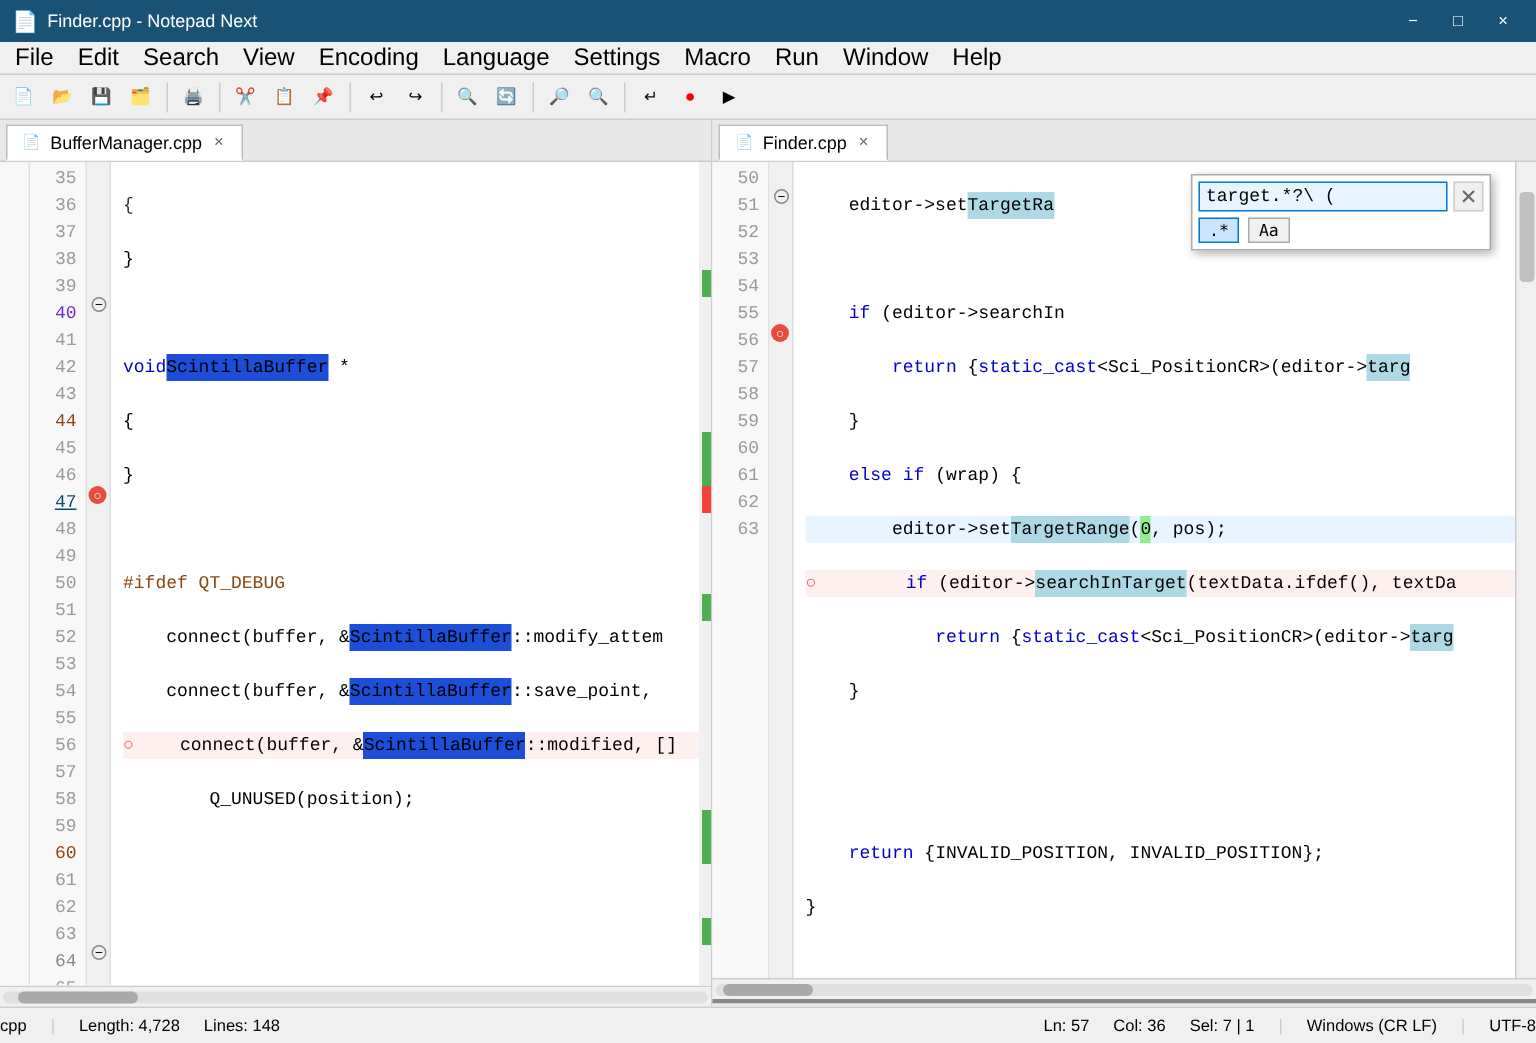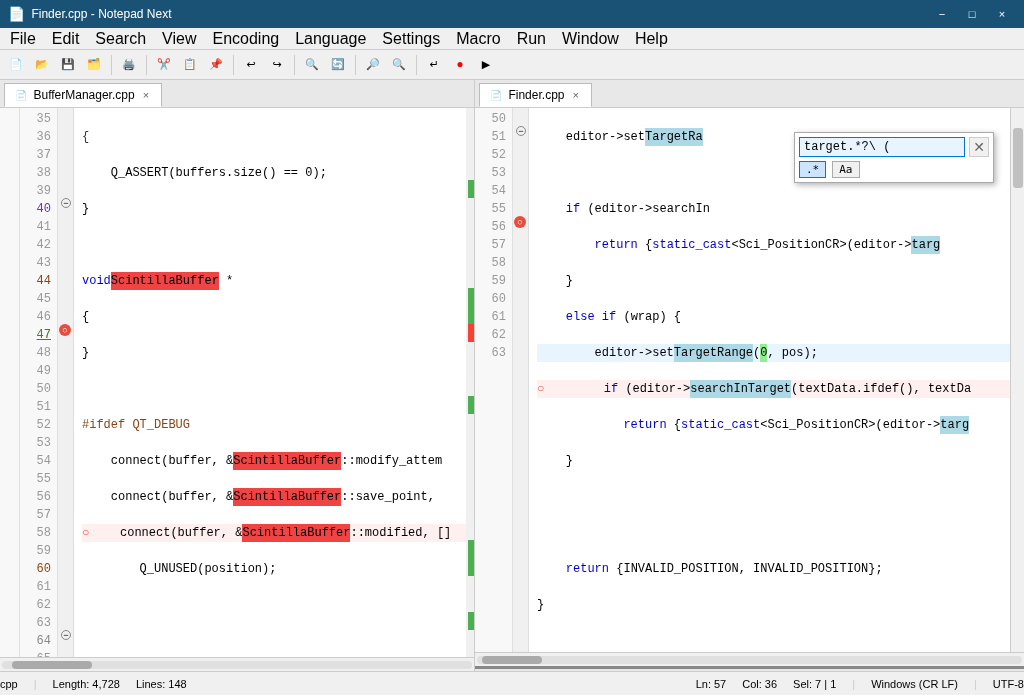--- a/index.html
+++ b/index.html
@@ -40,25 +40,25 @@
     .right-pane { flex: 1; display: flex; flex-direction: column; }
     .right-top { flex: 1; display: flex; flex-direction: column; border-bottom: 3px solid #888; }
     .right-bottom { height: 300px; display: flex; flex-direction: column; }
 
     
     .editor { flex: 1; overflow: hidden; background: white; position: relative; display: flex; }
     .line-numbers { background: #f8f8f8; border-right: 1px solid #e0e0e0; padding: 0; min-width: 38px; color: #999; font-family: 'Courier New', monospace; font-size: 12px; line-height: 18px; text-align: right; padding-right: 6px; padding-top: 2px; overflow: hidden; }
     .line-numbers div { height: 18px; }
     .code-content { flex: 1; padding: 2px 0 2px 8px; font-family: 'Courier New', monospace; font-size: 12px; line-height: 18px; overflow: hidden; color: #000; white-space: pre; }
     .code-line { height: 18px; display: flex; align-items: center; position: relative; }
-    .hl-green { background-color: #ef4444; text-align: center; }
+    .hl-green { background-color: #1d4ed8; text-align: center; }
     .hl-blue { background-color: #add8e6; }
 
     
-    .search-box { position: absolute; top: 24px; right: 30px; background: white; border: 1px solid #aaa; box-shadow: 2px 2px 6px rgba(0,0,0,0.3); z-index: 100; display: flex; flex-direction: column; padding: 4px; gap: 4px; width: 200px; }
+    .search-box { position: absolute; top: 8px; right: 30px; background: white; border: 1px solid #aaa; box-shadow: 2px 2px 6px rgba(0,0,0,0.3); z-index: 100; display: flex; flex-direction: column; padding: 4px; gap: 4px; width: 200px; }
     .search-input-row { display: flex; align-items: center; gap: 4px; }
     .search-input { border: 1px solid #0078d7; padding: 2px 4px; font-size: 12px; flex: 1; font-family: 'Courier New', monospace; background: #e8f4ff; }
     .search-close-btn { cursor: pointer; font-size: 14px; color: #666; border: 1px solid #ccc; background: #f0f0f0; width: 20px; height: 20px; display: flex; align-items: center; justify-content: center; }
     .search-options { display: flex; gap: 6px; }
     .search-opt-btn { border: 1px solid #aaa; background: #f0f0f0; padding: 1px 6px; cursor: pointer; font-size: 11px; font-family: monospace; }
     .search-opt-btn.active { background: #cce5ff; border-color: #0078d7; }
 
     
     .h-scroll { height: 14px; background: #f0f0f0; border-top: 1px solid #ccc; display: flex; align-items: center; padding: 0 2px; }
 
@@ -144,21 +144,21 @@
             <div>37</div>
             <div>38</div>
           <div>39</div>
             <div style="color:#6d28d9;">40</div>
             <div>41</div>
             <div>42</div>
             <div>43</div>
           <div style="color:#8B4513;">44</div>
             <div>45</div>
             <div>46</div>
-          <div style="color:#4d7c0f;text-decoration:underline;">47</div>
+          <div style="color:#0c4a6e;text-decoration:underline;">47</div>
           <div>48</div>
             <div>49</div>
             <div>50</div>
             <div>51</div>
             <div>52</div>
             <div>53</div>
             <div>54</div>
           <div>55</div>
             <div>56</div>
             <div>57</div>
@@ -172,21 +172,20 @@
             <div>65</div>
         </div>
         <div style="width:16px; background:#f0f0f0; position:relative; border-right:1px solid #ddd; flex-shrink:0;">
 
           <div style="position:absolute; top:calc(18px * 5); left:3px; width:10px; height:10px; border-radius:50%; background:transparent; border:1px solid #888; font-size:9px; display:flex; align-items:center; justify-content:center; cursor:pointer;">−</div>
           <div style="position:absolute; top:calc(18px * 29); left:3px; width:10px; height:10px; border-radius:50%; background:transparent; border:1px solid #888; font-size:9px; display:flex; align-items:center; justify-content:center; cursor:pointer;">−</div>
           <div style="position:absolute; top:calc(18px * 12); left:1px; width:12px; height:12px; border-radius:50%; background:#e74c3c; display:flex; align-items:center; justify-content:center; font-size:9px; color:white;">○</div>
         </div>
         <div class="code-content">
 <div class="code-line"><span style="color:#333;">{</span></div>
-<div class="code-line"><span>&nbsp;&nbsp;&nbsp;&nbsp;Q_ASSERT(buffers.size() == 0);</span></div>
 <div class="code-line"><span>}</span></div>
 <div class="code-line">&nbsp;</div>
 <div class="code-line"><span style="color:#0000cc;">void</span> <span class="hl-green">ScintillaBuffer</span><span> *</span></div>
 <div class="code-line"><span>{</span></div>
 <div class="code-line"><span>}</span></div>
 <div class="code-line">&nbsp;</div>
 <div class="code-line"><span style="color:#8B4513;">#ifdef QT_DEBUG</span></div>
 <div class="code-line"><span>&nbsp;&nbsp;&nbsp;&nbsp;connect(buffer, &amp;</span><span class="hl-green">ScintillaBuffer</span><span>::modify_attem</span></div>
 <div class="code-line"><span>&nbsp;&nbsp;&nbsp;&nbsp;connect(buffer, &amp;</span><span class="hl-green">ScintillaBuffer</span><span>::save_point,</span></div>
 <div class="code-line" style="background:#fff0f0;"><span style="color:#e74c3c; margin-right:2px;">○</span><span>&nbsp;&nbsp;&nbsp;&nbsp;connect(buffer, &amp;</span><span class="hl-green">ScintillaBuffer</span><span>::modified, []</span></div>

